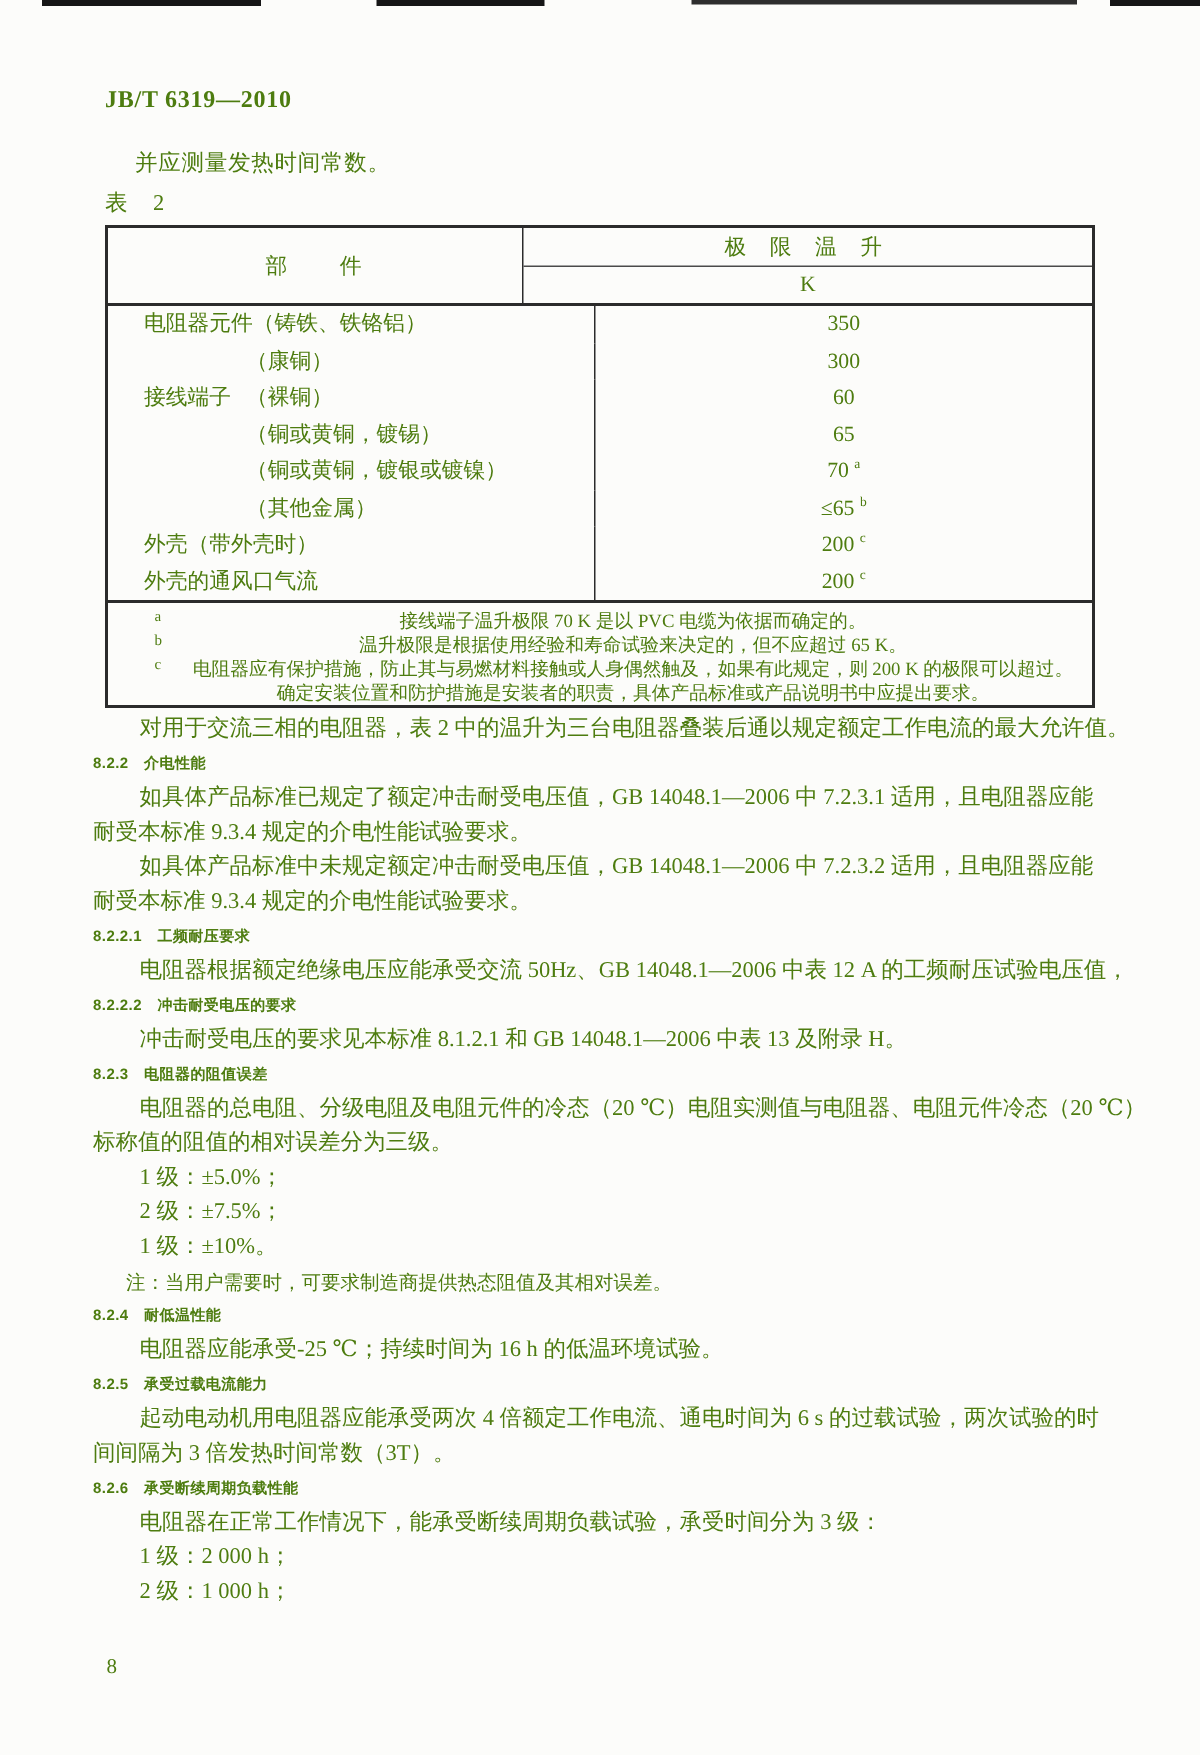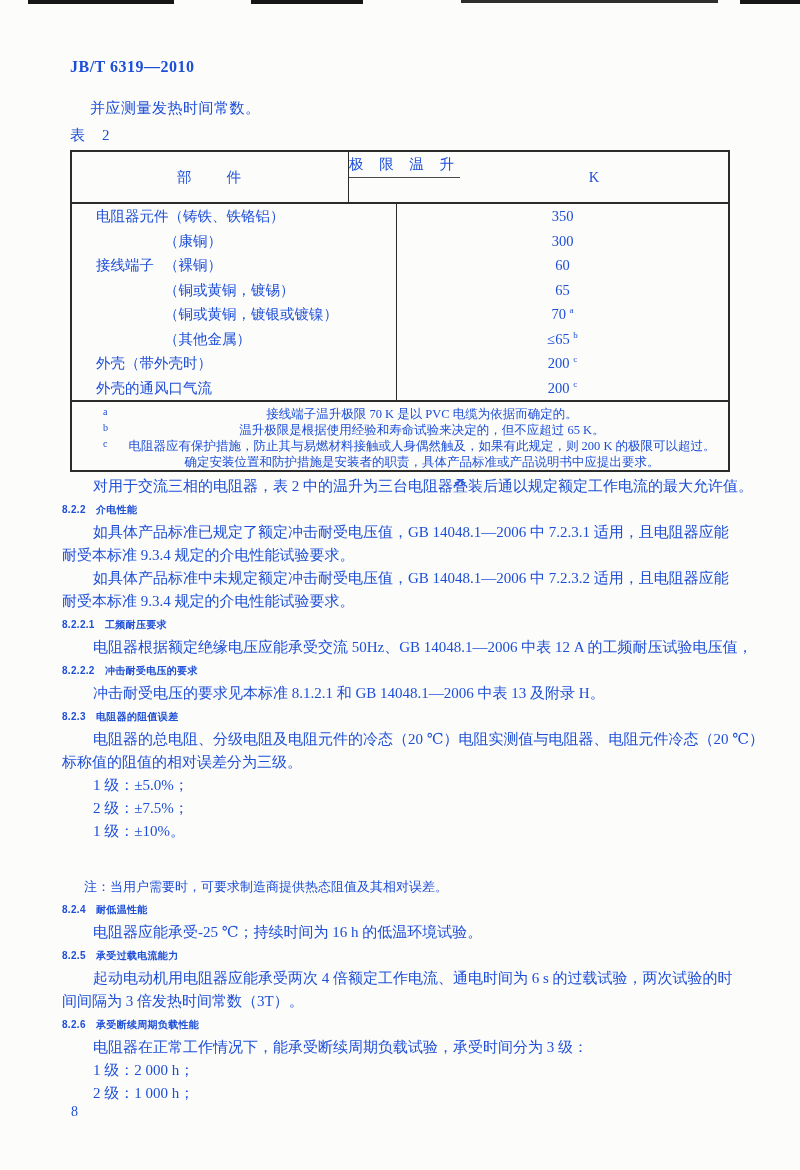--- a/index.html
+++ b/index.html
@@ -1,48 +1,48 @@
 <!DOCTYPE html>
 <html><head>
 <meta charset="utf-8">
 <style>
   html,body{margin:0;padding:0;background:#e8e8e6;}
   .page{
     position:relative;width:800px;height:1170px;margin:0 auto;
-    background:#fcfcfa;color:#1d4ed8;overflow:hidden;
+    background:#fcfcfa;color:#4d7c0f;overflow:hidden;
     font-family:"Liberation Serif","DejaVu Serif",serif;
   }
   .scan-mark{position:absolute;top:0;background:#161616;}
 
   .std-number{position:absolute;left:70px;top:58px;font-size:16px;font-weight:bold;letter-spacing:.5px;}
   .intro{position:absolute;left:70px;top:99px;font-size:15px;letter-spacing:.5px;margin-left:20px;}
   .caption{position:absolute;left:70px;top:126px;width:660px;text-align:left;font-size:15px;letter-spacing:1px;}
 
   .t2{position:absolute;left:70px;top:150px;width:660px;border:2px solid #2b2b2b;box-sizing:border-box;font-size:14.5px;}
   .t2-header{display:flex;height:50px;border-bottom:2px solid #2b2b2b;}
   .t2-hl{width:277px;border-right:1px solid #2b2b2b;box-sizing:border-box;display:flex;align-items:center;justify-content:center;letter-spacing:2px;}
-  .t2-hr{flex:1;display:flex;flex-direction:row;}
+  .t2-hr{flex:1;display:flex;flex-direction:column;}
   .t2-hr1{height:25px;border-bottom:1px solid #4a4a4a;display:flex;align-items:center;justify-content:center;letter-spacing:6px;}
   .t2-hr2{flex:1;display:flex;align-items:center;justify-content:center;}
   .t2-row{display:flex;height:24.5px;line-height:24.5px;}
   .t2-rl{width:325px;border-right:1px solid #2b2b2b;box-sizing:border-box;padding-left:24px;white-space:nowrap;}
   .t2-group{display:inline-block;min-width:68px;}
   .t2-rr{flex:1;text-align:center;}
   .t2 sup{font-size:9px;line-height:0;}
   .t2-foot{border-top:2px solid #2b2b2b;padding:4px 6px 0 0;font-size:12.5px;}
   .fn{position:relative;padding-left:50px;line-height:16px;}
   .fn-marker{position:absolute;left:31px;top:-2px;font-size:10px;}
   .fn-line{white-space:nowrap;text-align:center;}
 
   .body-text{position:absolute;left:62px;top:475px;width:694px;font-size:15px;line-height:23px;}
   .body-text .ln{white-space:nowrap;}
   .blk-para .ln.first{text-indent:31px;}
   .blk-heading{font-family:"Liberation Sans","DejaVu Sans",sans-serif;font-weight:bold;font-size:10px;letter-spacing:.3px;}
   .blk-item{padding-left:31px;}
-  .blk-note{padding-left:22px;font-size:13px;margin-top:32px;}
+  .blk-note{padding-left:22px;font-size:13px;}
 
   .page-num{position:absolute;left:71px;top:1104px;font-size:14px;}
 </style>
 </head>
 <body>
 
 <div class="page">
 
   <div class="scan-mark" style="left:28px;width:146px;height:4px;"></div>
   <div class="scan-mark" style="left:251px;width:112px;height:4px;"></div>

